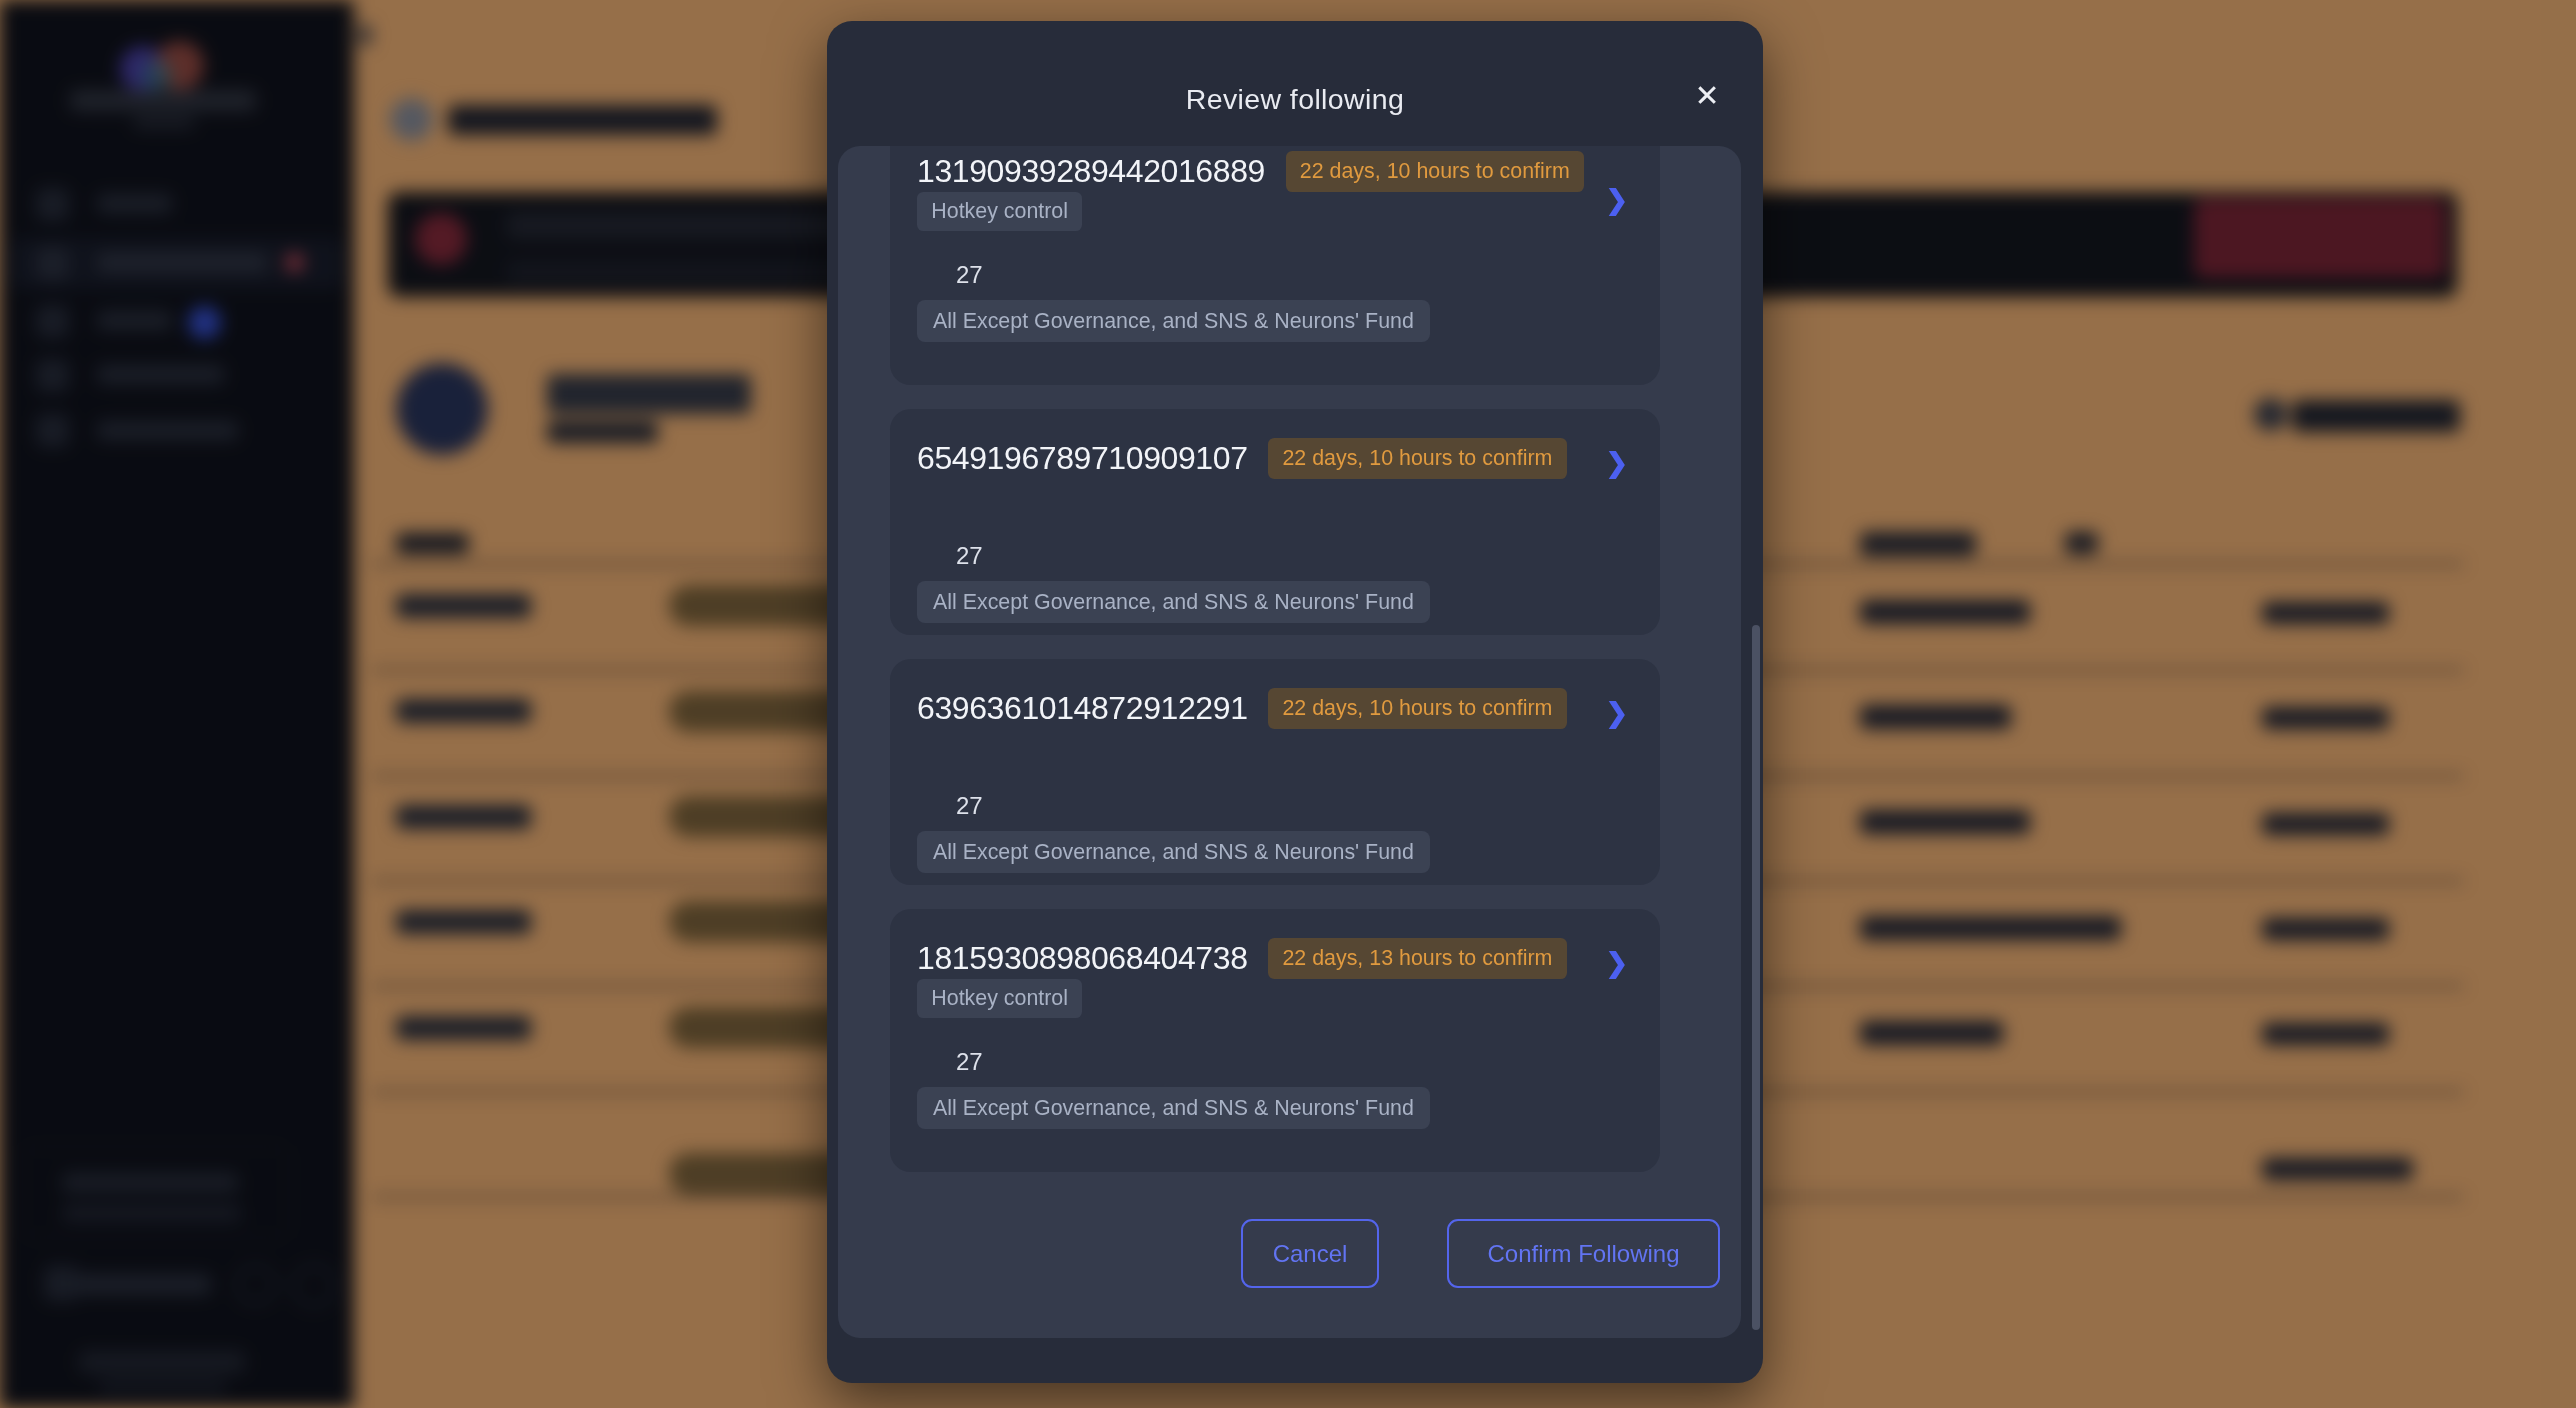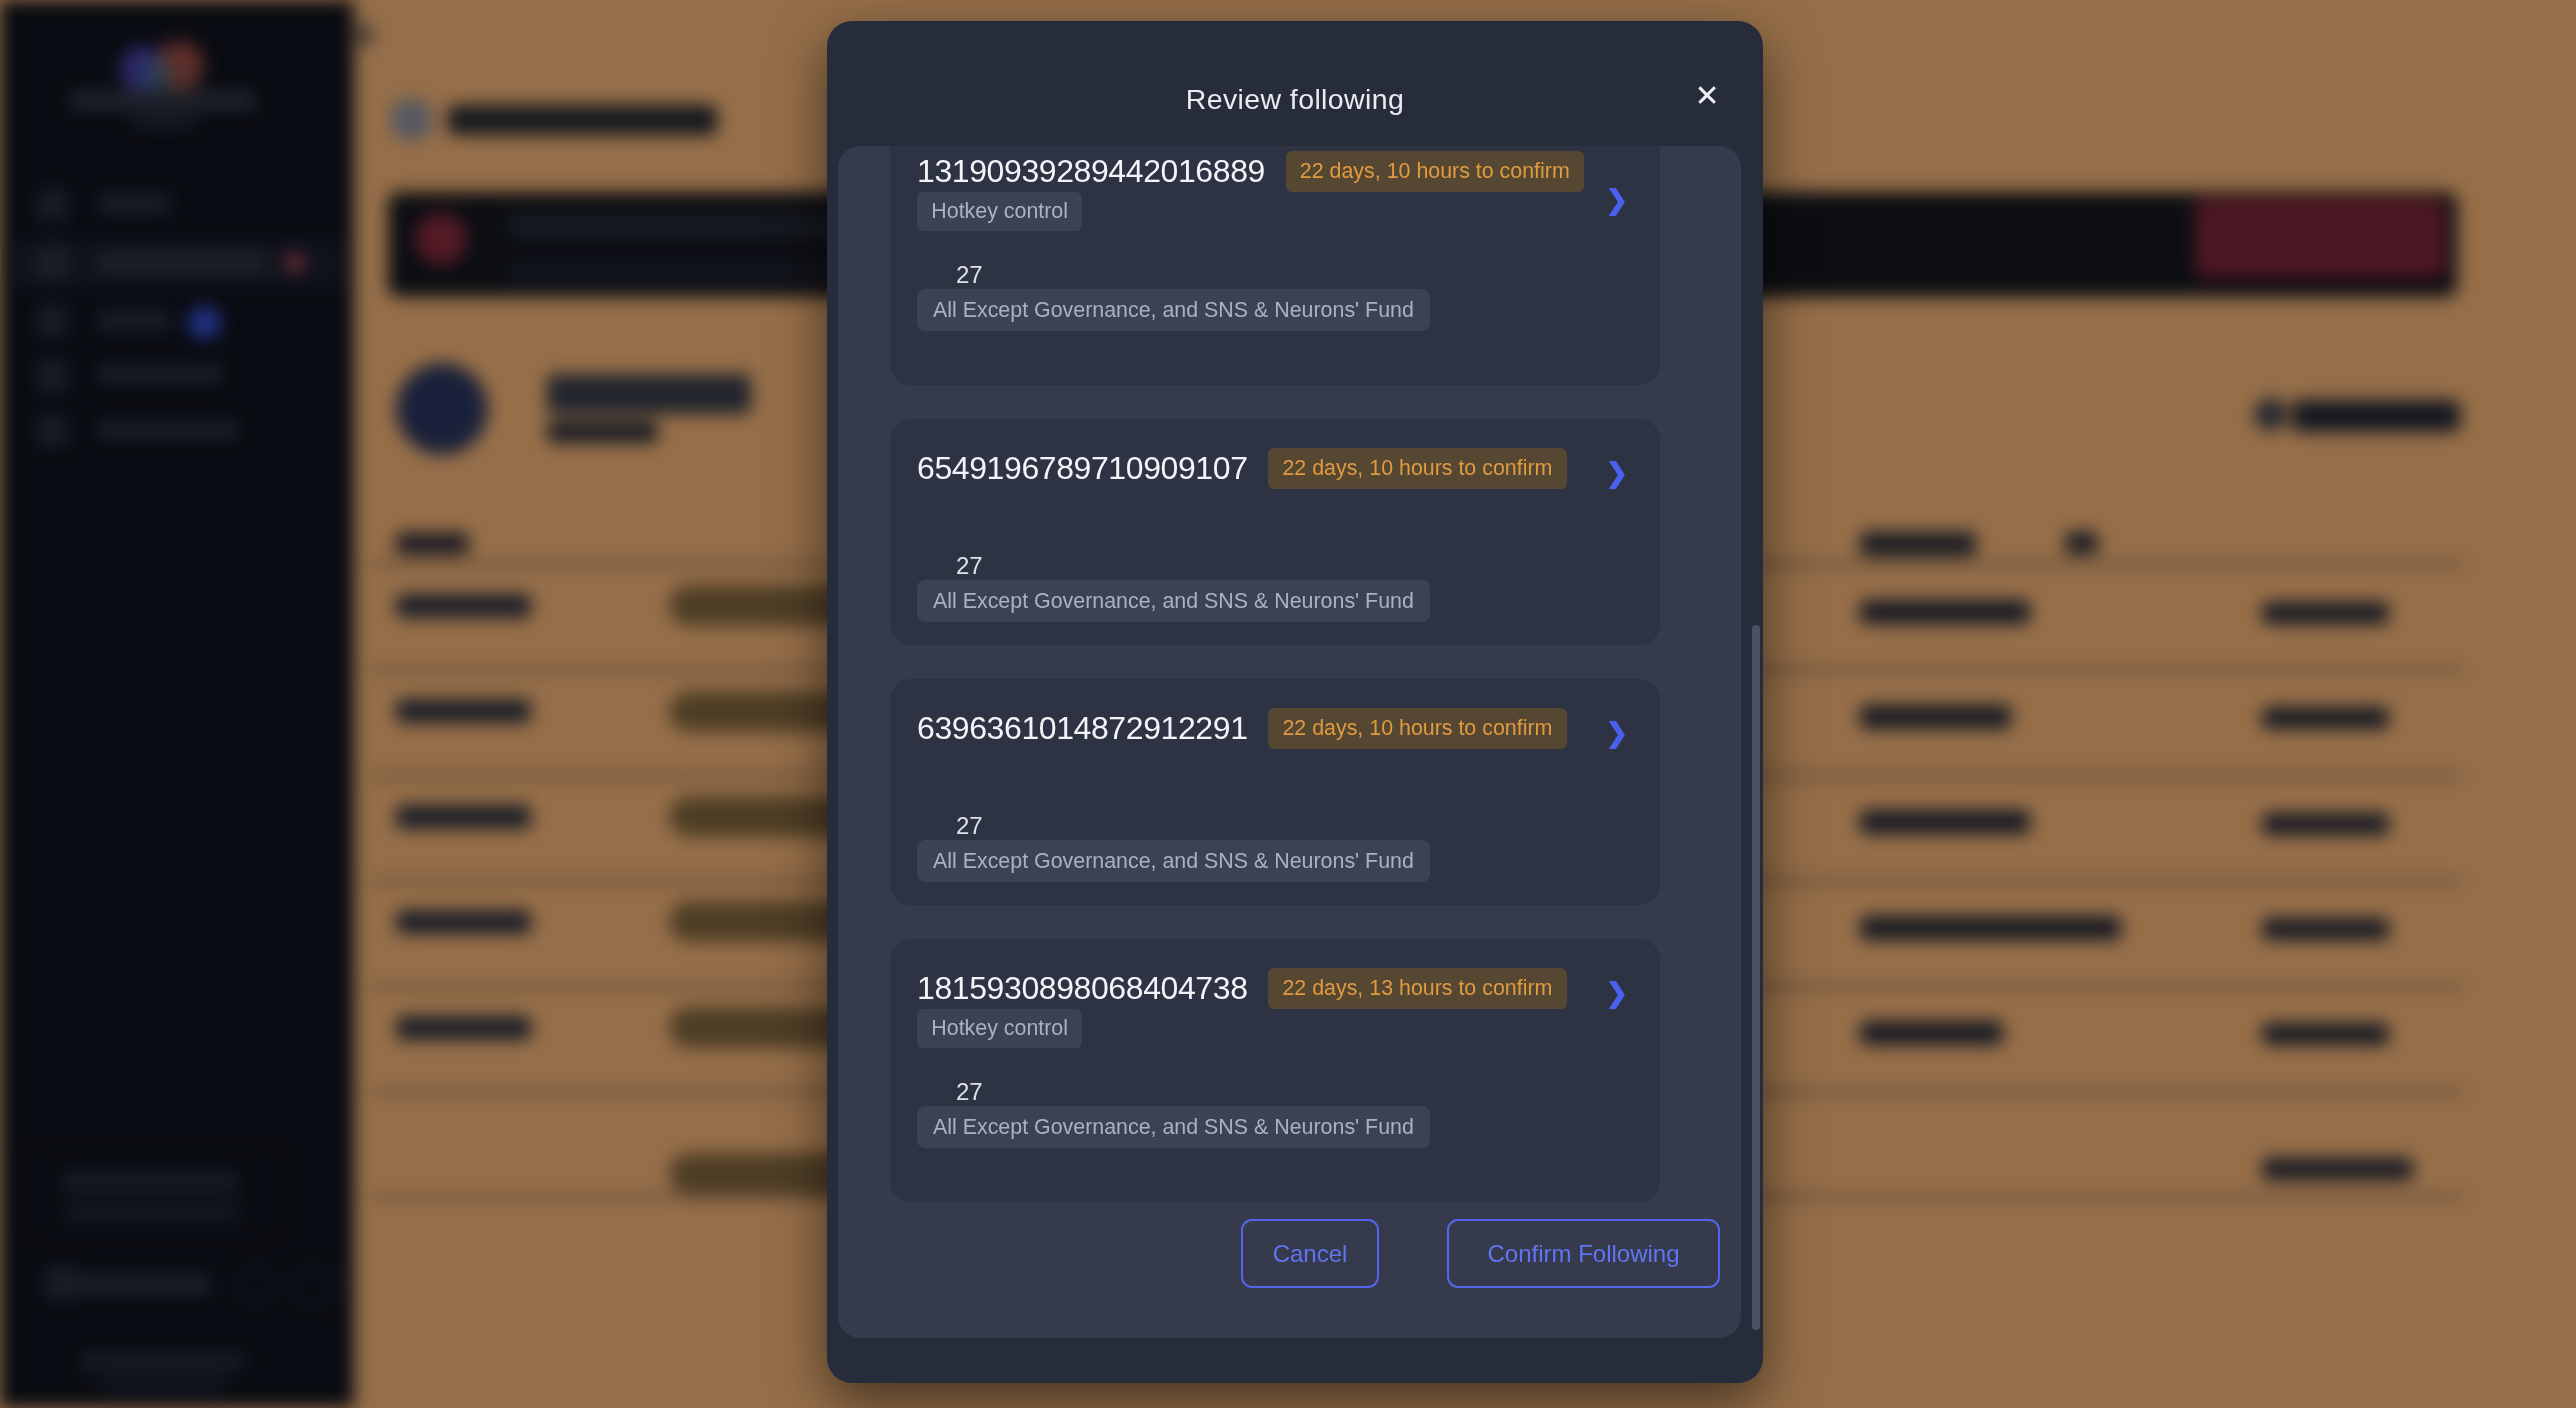--- a/index.html
+++ b/index.html
@@ -32,33 +32,33 @@
   
   .overlay{position:absolute;inset:0;background:rgba(6,8,14,0.42);}
   .modal{position:absolute;left:827px;top:21.4px;width:936px;height:1362px;border-radius:25px;
          background:#272c3a;box-shadow:0 19px 55px rgba(0,0,0,.55);}
   .modal-title{position:absolute;left:0;top:62px;width:100%;text-align:center;
                font-size:28.5px;font-weight:500;color:#e9ebf1;letter-spacing:0.4px;}
   .close-btn{position:absolute;left:861px;top:55px;width:38px;height:38px;display:flex;align-items:center;justify-content:center;
              font-size:30px;font-weight:300;color:#edeff4;cursor:pointer;}
   .list-container{position:absolute;left:11px;top:125px;width:903px;height:1192px;border-radius:22px;
                   background:#353b4c;overflow:hidden;}
-  .cards{position:absolute;left:52px;top:0;width:770px;display:flex;flex-direction:column;gap:34px;}
+  .cards{position:absolute;left:52px;top:0;width:770px;display:flex;flex-direction:column;gap:24px;}
   .card{position:relative;background:#2d3343;border-radius:20.6px;padding:28.5px 27px 0 27px;}
   .card.clipped{margin-top:-24px;}
   .card.tall{height:263px;}
   .card.short{height:226px;}
   .idrow{display:flex;align-items:center;gap:20.6px;}
   .neuron-id{font-size:32px;font-weight:500;color:#f2f4f8;letter-spacing:-0.4px;white-space:nowrap;}
   .badge{background:#564733;color:#e09a3f;font-size:21.4px;border-radius:6.3px;padding:8px 14.3px;white-space:nowrap;}
   .tag{display:inline-block;background:#3b4253;color:#a9b2c5;font-size:21.4px;border-radius:6.3px;padding:7.1px 14.3px;}
   .count{font-size:24px;color:#dde1ea;margin-left:39px;}
   .card.with-tag .count{margin-top:30px;}
   .card.no-tag .count{margin-top:63px;}
-  .topics{display:inline-block;background:#3b4253;color:#a9b2c5;font-size:21.4px;border-radius:8px;padding:8.7px 16px;text-align:center;}
+  .topics{display:inline-block;margin-top:11px;background:#3b4253;color:#a9b2c5;font-size:21.4px;border-radius:8px;padding:8.7px 16px;text-align:center;}
   .chev{position:absolute;right:32px;top:38px;font-size:27px;font-weight:bold;color:#4c60f0;}
   .card.clipped .chev{top:62px;}
   .scroll-thumb{position:absolute;left:925px;top:604px;width:8px;height:705px;border-radius:4px;background:#4b5163;}
   .footer{position:absolute;left:0;top:1198px;width:100%;height:69px;}
   .btn{position:absolute;height:69px;border:2.4px solid #5465ec;border-radius:11px;background:transparent;
        color:#6274f2;font-size:24px;font-family:"Liberation Sans",sans-serif;cursor:pointer;}
   .btn-cancel{left:414px;width:138px;}
   .btn-confirm{left:578px;width:273px;margin-left:42px;}
 </style>
 </head>

